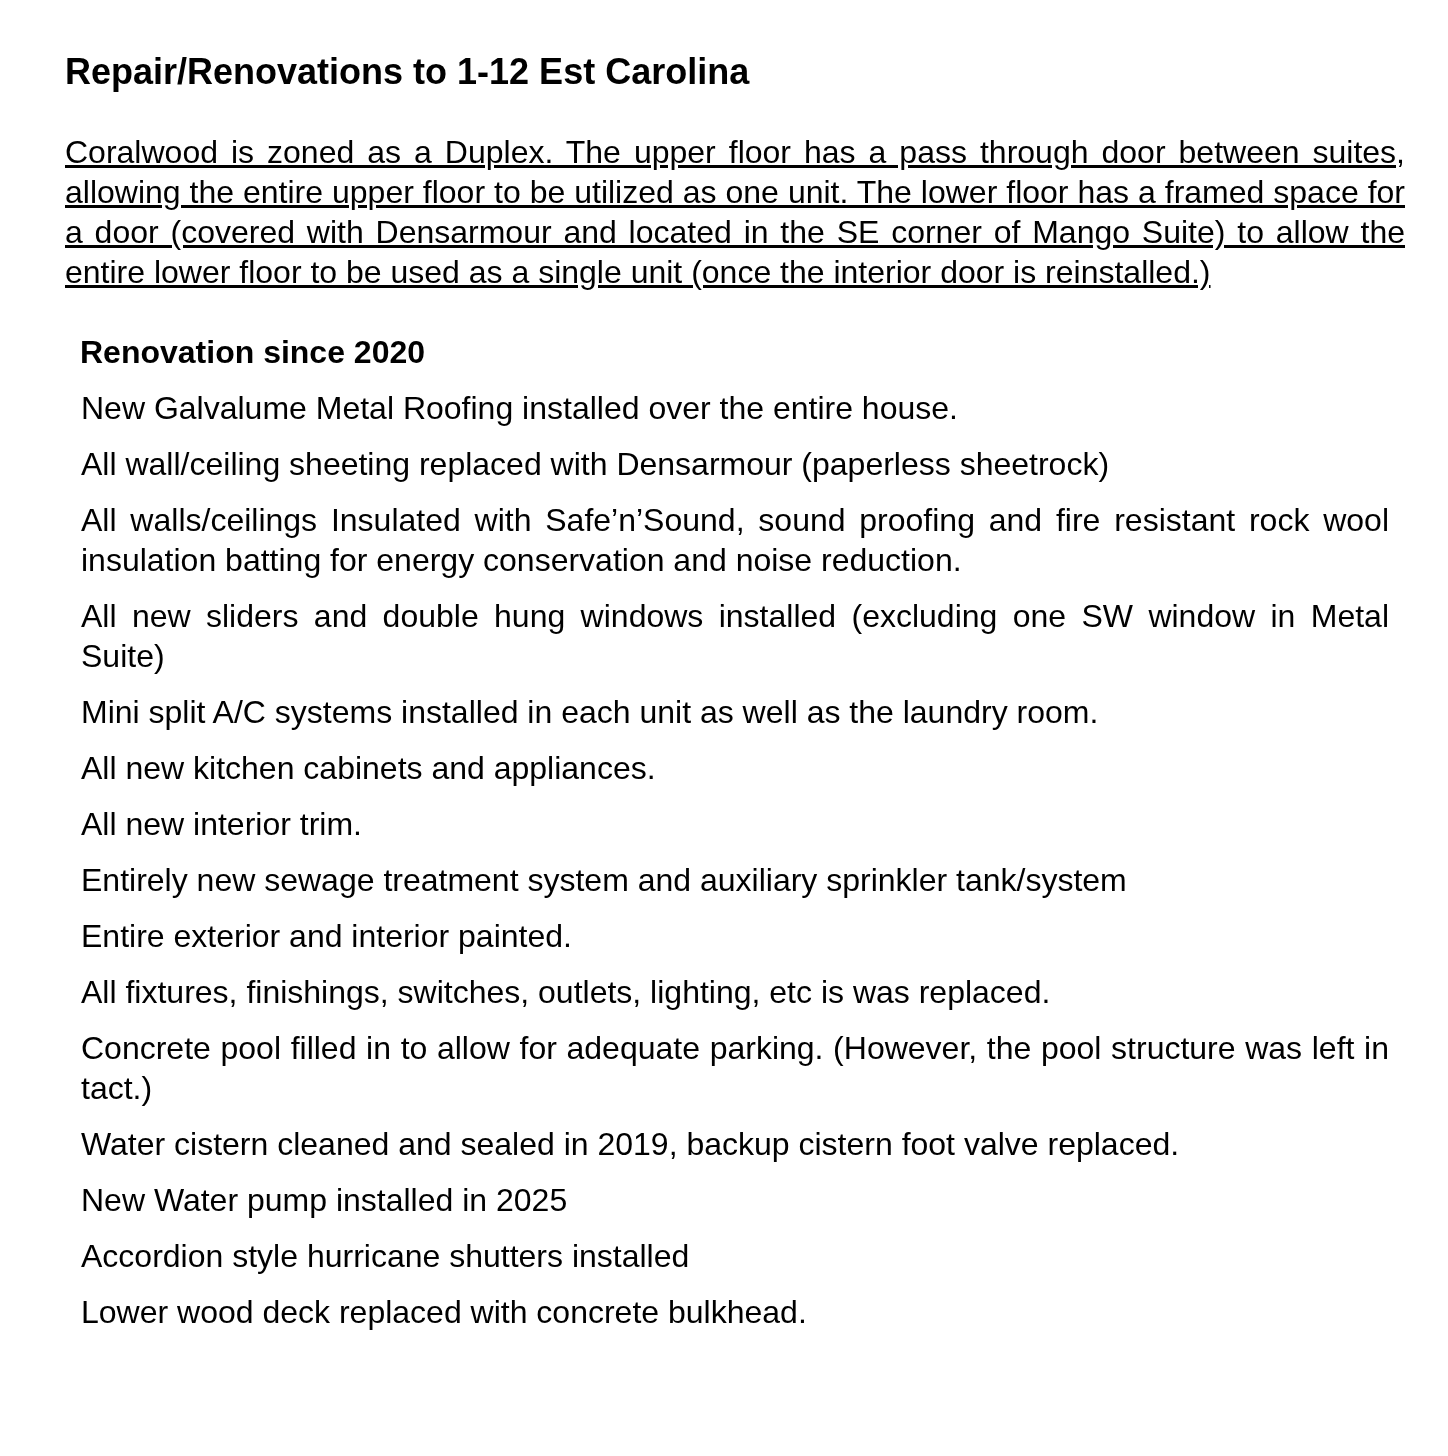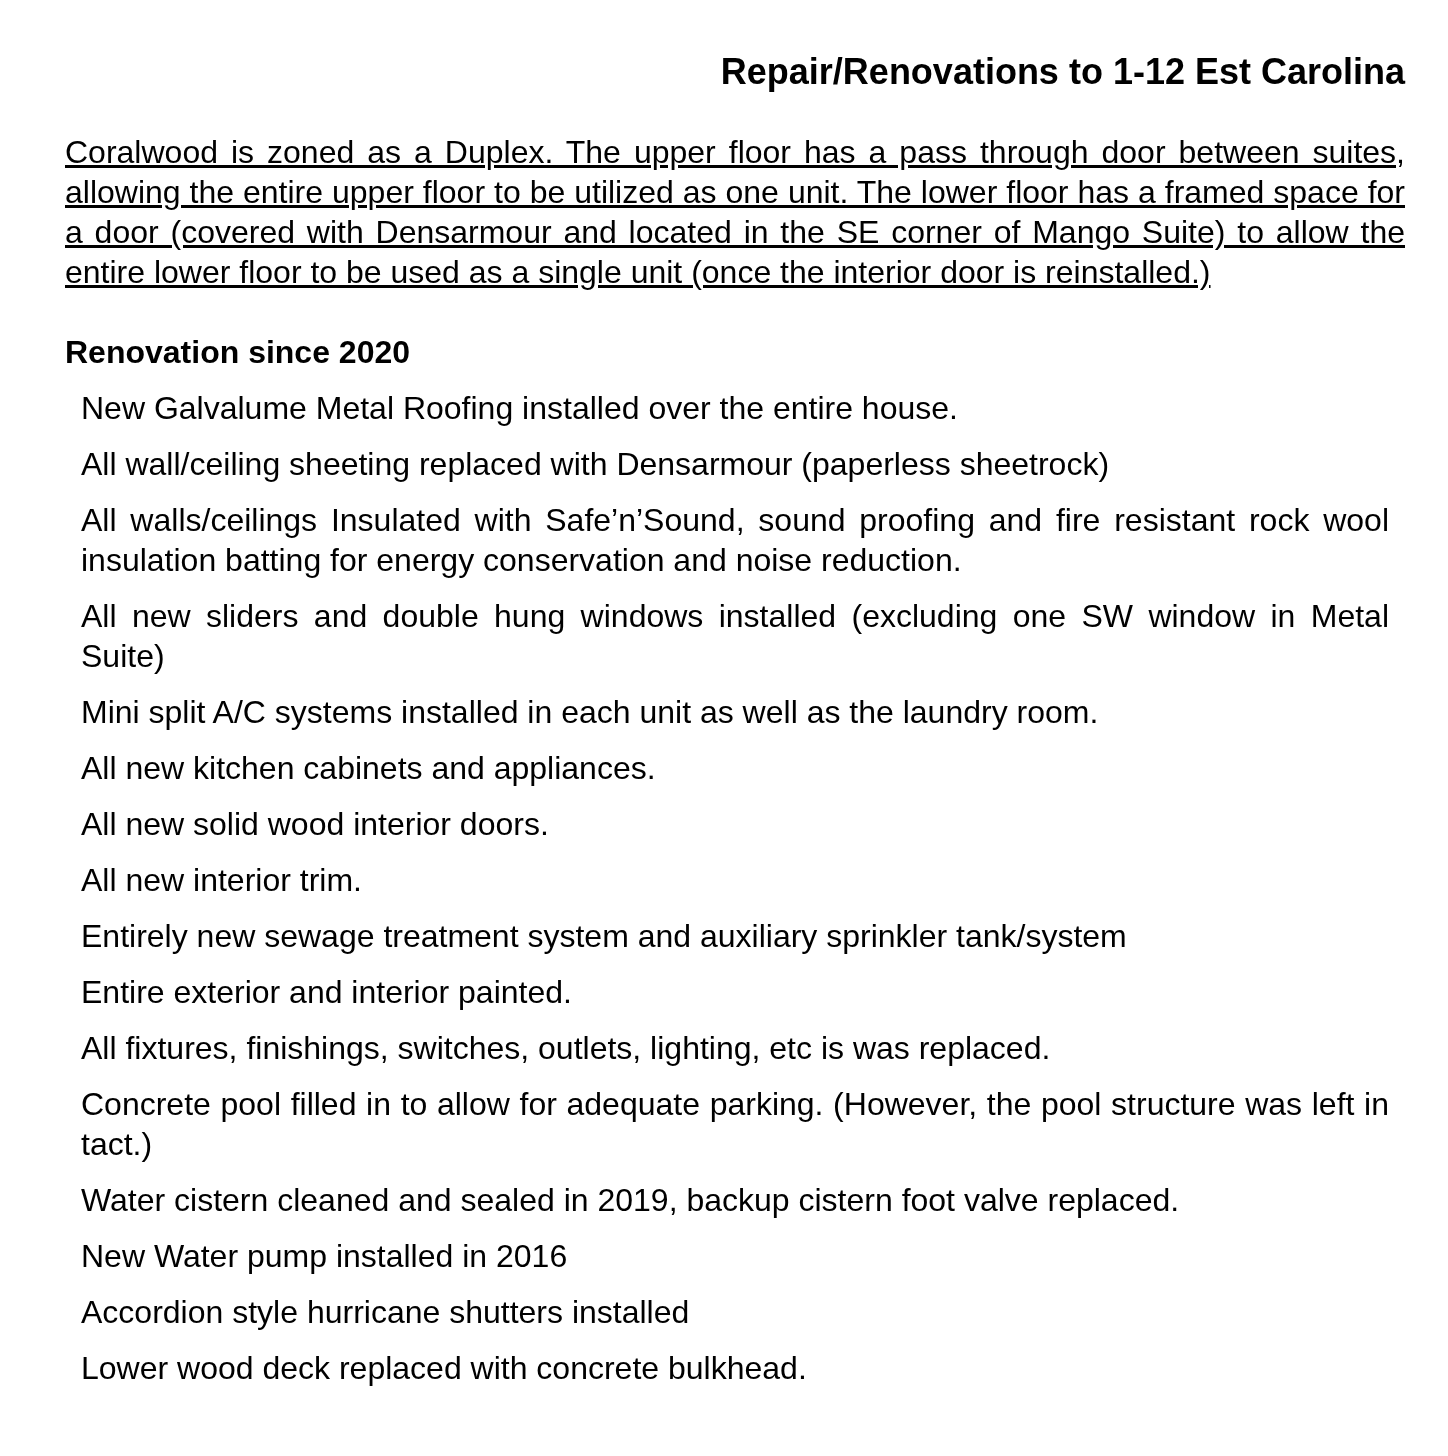--- a/index.html
+++ b/index.html
@@ -17,34 +17,33 @@
     overflow: hidden;
     box-sizing: border-box;
     padding: 52px 43px 0 65px;
   }
   .doc-title {
     font-size: 36px;
     line-height: 40px;
     font-weight: bold;
     margin: 0 0 40px 0;
     letter-spacing: 0;
-    text-align: right;
   }
   .intro-paragraph {
     font-size: 32px;
     line-height: 40px;
     text-align: justify;
     margin: 0 0 40px 0;
     text-decoration: underline;
   }
   .section-heading {
     font-size: 32px;
     line-height: 40px;
     font-weight: bold;
-    margin: 0;
+    margin: 15px;
   }
   .renovation-item {
     font-size: 32px;
     line-height: 40px;
     text-align: justify;
     margin: 16px;
   }
 </style>
 </head>
 <body>
@@ -56,24 +55,23 @@
 
   <h2 class="section-heading">Renovation since 2020</h2>
 
   <div id="renovation-list">
       <p class="renovation-item">New Galvalume Metal Roofing installed over the entire house.</p>
       <p class="renovation-item">All wall/ceiling sheeting replaced with Densarmour (paperless sheetrock)</p>
       <p class="renovation-item">All walls/ceilings Insulated with Safe’n’Sound, sound proofing and fire resistant rock wool insulation batting for energy conservation and noise reduction.</p>
       <p class="renovation-item">All new sliders and double hung windows installed (excluding one SW window in Metal Suite)</p>
       <p class="renovation-item">Mini split A/C systems installed in each unit as well as the laundry room.</p>
       <p class="renovation-item">All new kitchen cabinets and appliances.</p>
-      <p class="renovation-item">All new solid wood interior doors.</p>
       <p class="renovation-item">All new interior trim.</p>
       <p class="renovation-item">Entirely new sewage treatment system and auxiliary sprinkler tank/system</p>
       <p class="renovation-item">Entire exterior and interior painted.</p>
       <p class="renovation-item">All fixtures, finishings, switches, outlets, lighting, etc is was replaced.</p>
       <p class="renovation-item">Concrete pool filled in to allow for adequate parking. (However, the pool structure was left in tact.)</p>
       <p class="renovation-item">Water cistern cleaned and sealed in 2019, backup cistern foot valve replaced.</p>
-      <p class="renovation-item">New Water pump installed in 2016</p>
+      <p class="renovation-item">New Water pump installed in 2025</p>
       <p class="renovation-item">Accordion style hurricane shutters installed</p>
       <p class="renovation-item">Lower wood deck replaced with concrete bulkhead.</p>
     </div>
 </div>
 
 </body></html>

